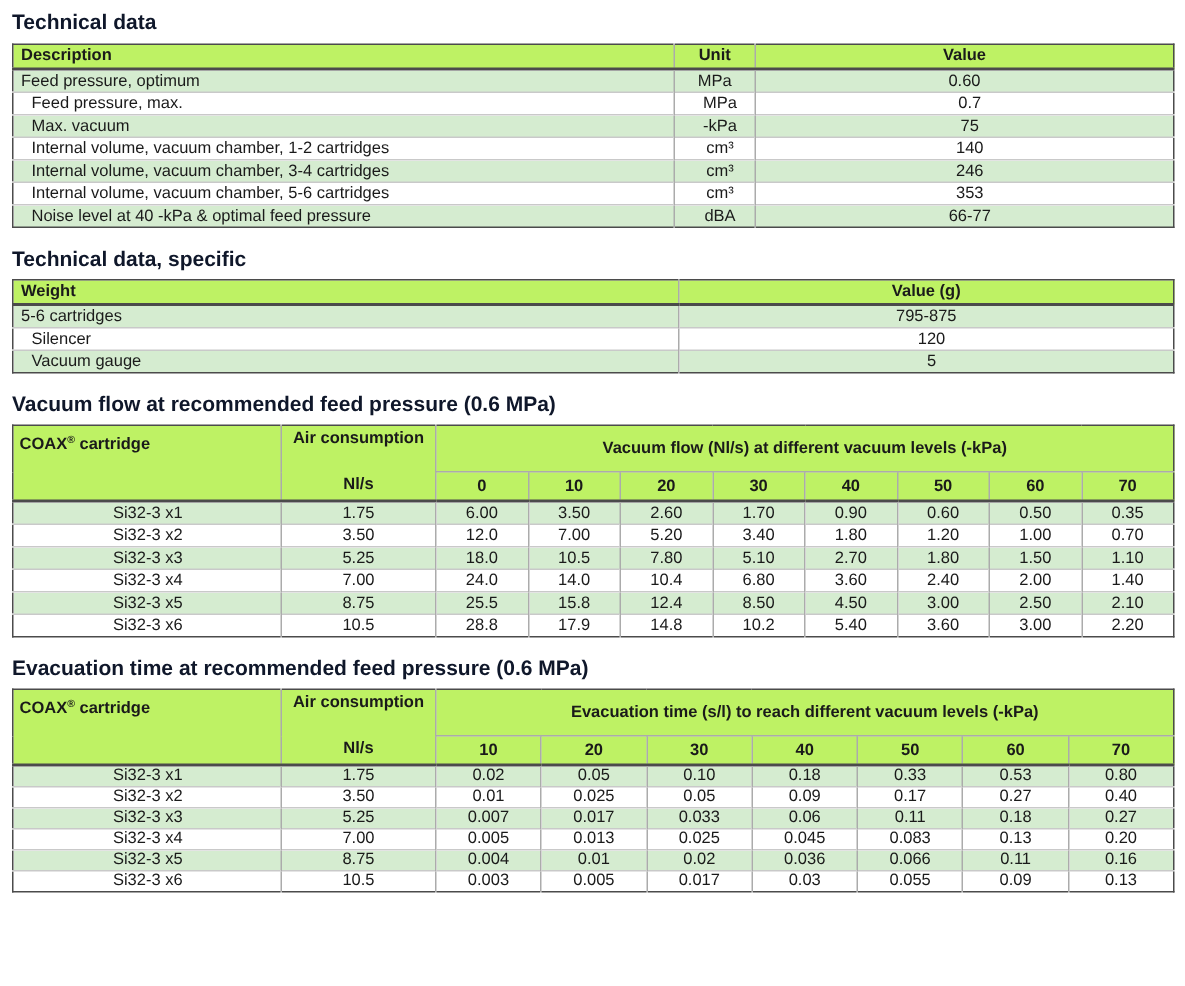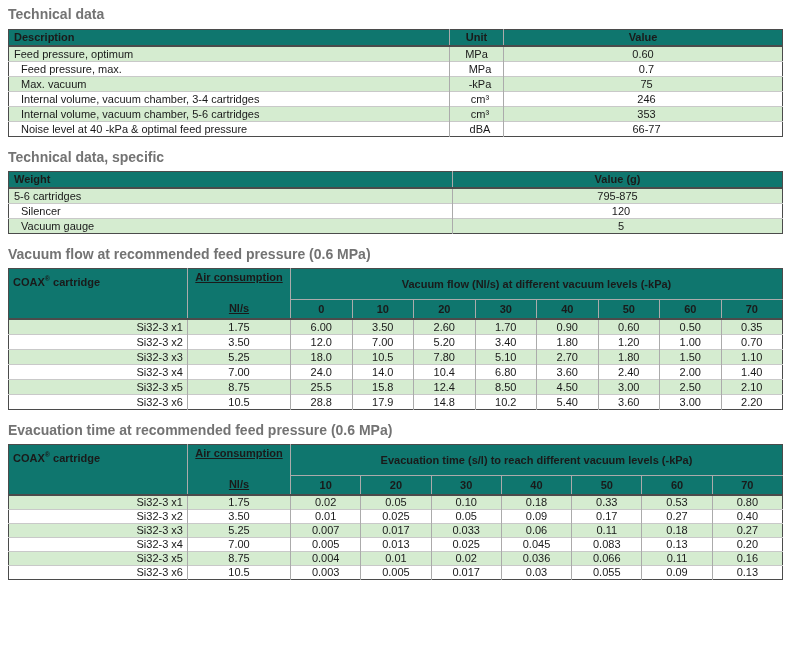--- a/index.html
+++ b/index.html
@@ -13,33 +13,33 @@
   body{
     box-sizing:border-box;
     padding:6px 7px 0 8px;
     font-family:"Liberation Sans","DejaVu Sans",sans-serif;
     color:var(--text);
   }
   h2{
     font-size:14px;
     line-height:16px;
     font-weight:bold;
-    color:#737373;
+    color:#0f172a;
     margin:12px 0 6px 0;
   }
   h2.first{margin-top:0;margin-bottom:7px;}
   table{
     border-collapse:collapse;
     table-layout:fixed;
     width:775px;
     border:1.5px solid var(--bdark);
     font-size:11px;
     color:var(--text);
   }
-  th{font-weight:bold;background:#0f766e;}
+  th{font-weight:bold;background:#bef264;}
   sup{font-size:7px;}
 
   
   .simple th{
     height:15px;line-height:15px;
     padding:0 5px;text-align:center;
     border-bottom:2px solid var(--bdark);
   }
   .simple th:first-child{text-align:left;}
   .simple th + th{border-left:1px solid var(--blight);}
@@ -57,21 +57,20 @@
   .matrix thead th{padding:0 4px;}
   .matrix th.cart-h{
     text-align:left;vertical-align:top;
     padding-top:3px;line-height:13px;
     border-bottom:2px solid var(--bdark);
   }
   .matrix th.air-h{
     vertical-align:top;
     border-left:1px solid var(--blight);
     border-bottom:2px solid var(--bdark);
-    text-decoration:underline;
   }
   .air-box{
     display:flex;flex-direction:column;justify-content:space-between;
     height:46px;padding-top:2px;text-align:center;
   }
   .air-box .lbl{line-height:13px;}
   .air-box .unit{line-height:17px;}
   .matrix th.span-h{
     height:30px;line-height:13px;text-align:center;
     border-left:1px solid var(--blight);
@@ -80,21 +79,21 @@
   .matrix tr.levels th{
     height:18px;line-height:18px;text-align:center;
     border-left:1px solid var(--blight);
     border-bottom:2px solid var(--bdark);
   }
   .matrix td{
     height:14px;line-height:14px;
     text-align:center;padding:0 4px;
     overflow:hidden;white-space:nowrap;
   }
-  .matrix td.cart{text-align:right;padding-left:5px;}
+  .matrix td.cart{text-align:center;padding-left:5px;}
   .matrix td + td{border-left:1px solid var(--blight);}
   .matrix tbody tr + tr td{border-top:1px solid var(--bline);}
   #evacuation-table td{height:13px;line-height:13px;}
 </style>
 </head>
 <body>
 
 <h2 class="first">Technical data</h2>
 <table class="simple" id="technical-data-table">
   <colgroup>
@@ -117,20 +116,25 @@
       </tr>
       <tr>
         <td>Feed pressure, max.</td>
         <td>MPa</td>
         <td>0.7</td>
       </tr>
       <tr>
         <td>Max. vacuum</td>
         <td>-kPa</td>
         <td>75</td>
+      </tr>
+      <tr>
+        <td>Internal volume, vacuum chamber, 1-2 cartridges</td>
+        <td>cm³</td>
+        <td>140</td>
       </tr>
       <tr>
         <td>Internal volume, vacuum chamber, 3-4 cartridges</td>
         <td>cm³</td>
         <td>246</td>
       </tr>
       <tr>
         <td>Internal volume, vacuum chamber, 5-6 cartridges</td>
         <td>cm³</td>
         <td>353</td>

